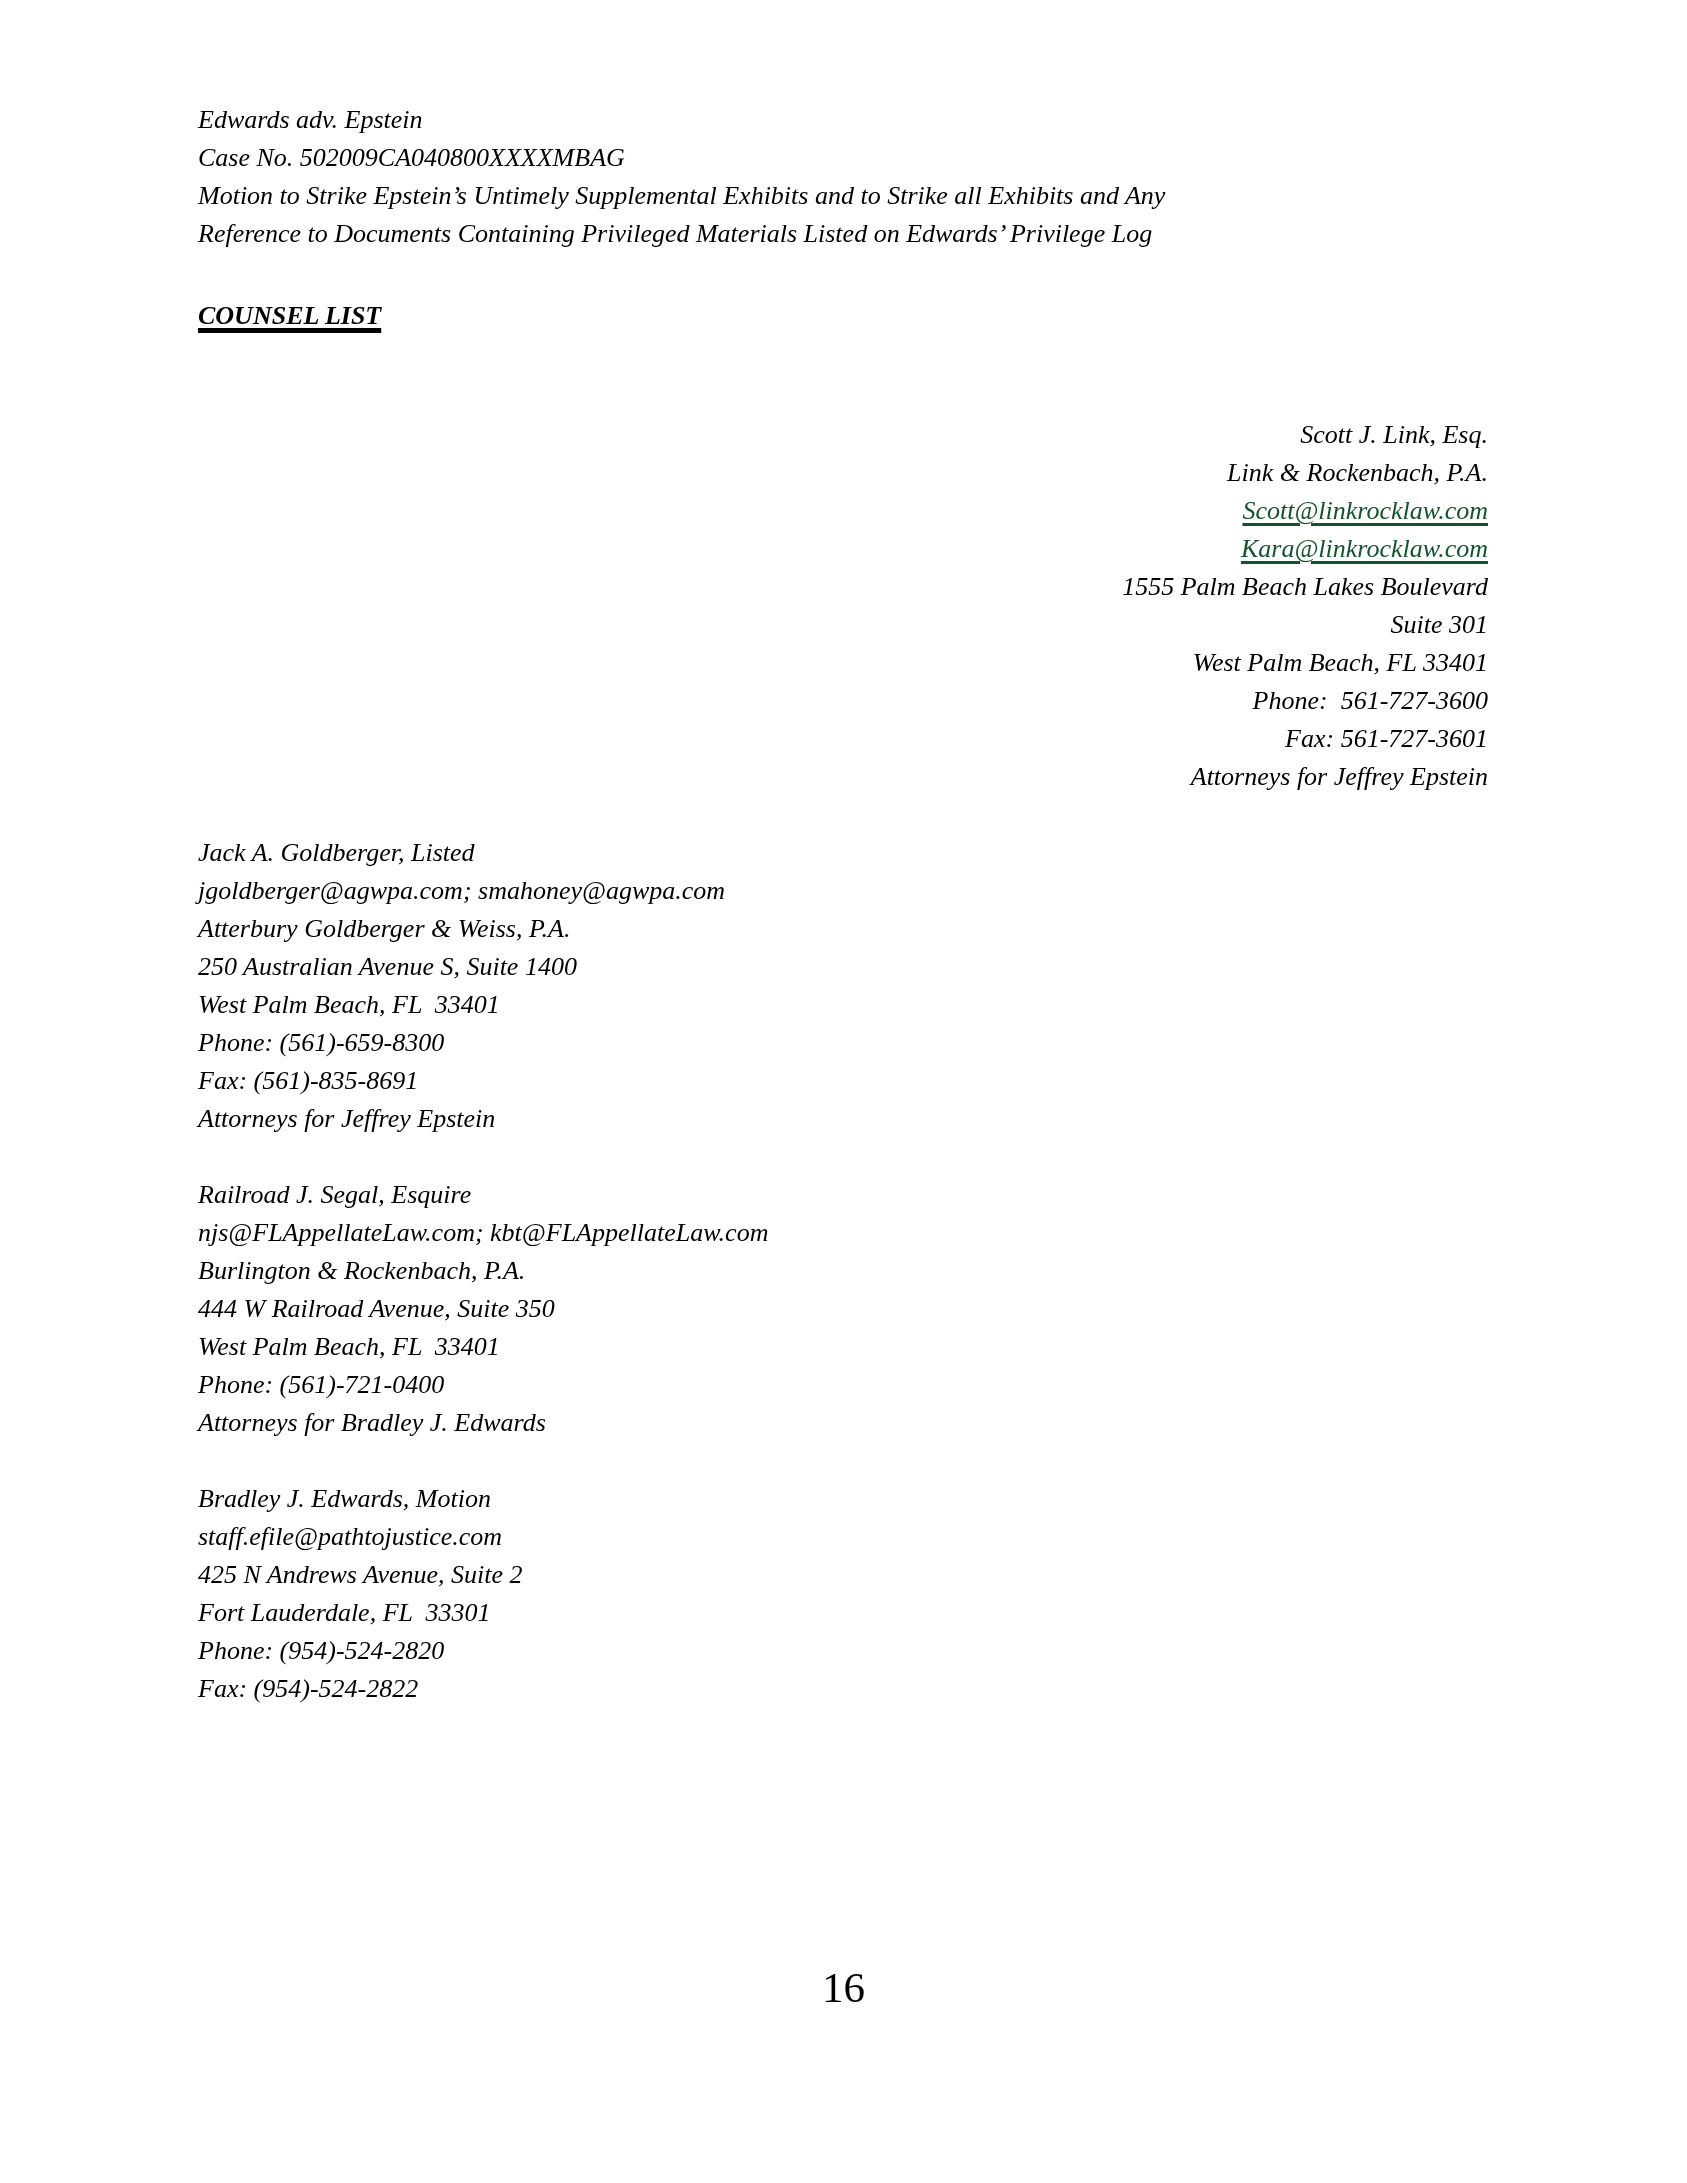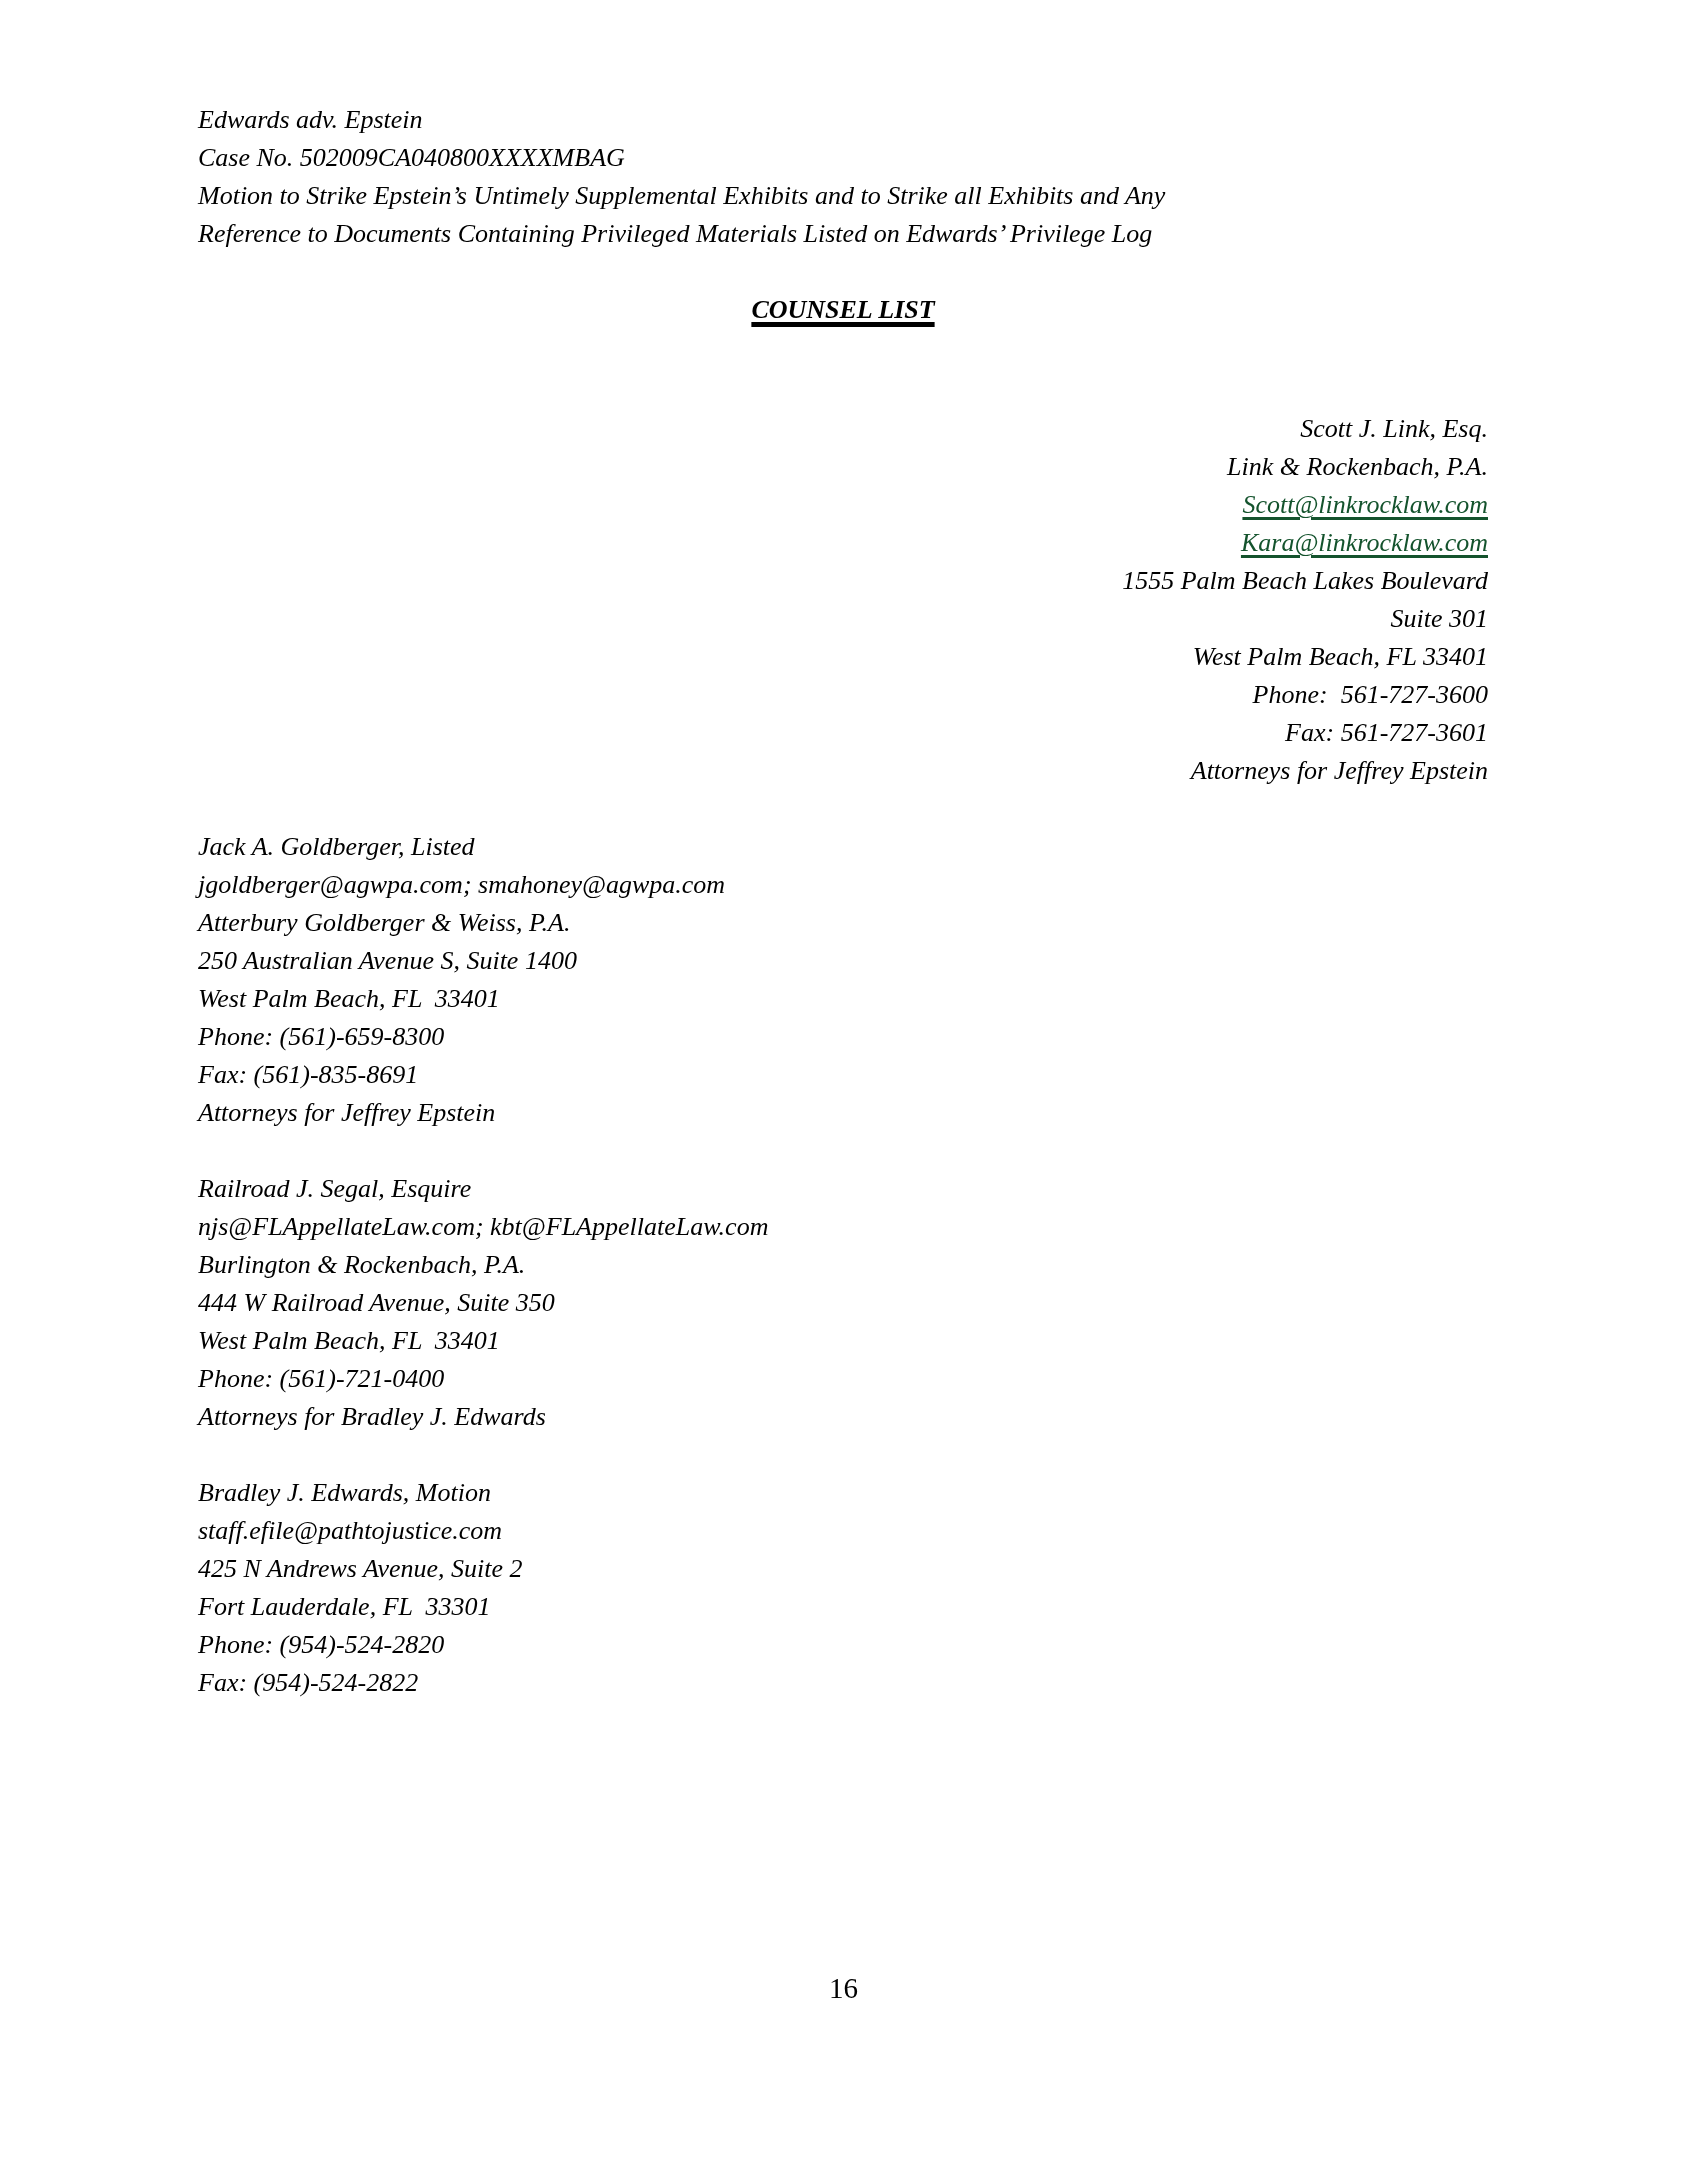--- a/index.html
+++ b/index.html
@@ -24,42 +24,43 @@
   }
   .line {
     font-size: 26px;
     line-height: 38px;
     min-height: 38px;
     white-space: pre;
     font-style: italic;
   }
   .blank { min-height: 38px; }
   .title-line {
-    text-align: center;
+    text-align: left;
+    margin-top: 6px;
   }
   .doc-title {
     font-weight: bold;
     text-decoration: underline;
     text-decoration-thickness: 4.6px;
     text-underline-offset: 4px;
   }
   .counsel-block.first { margin-top: 5.3px; text-align: right; }
   .u-link {
     text-decoration: underline;
     text-decoration-thickness: 3.3px;
     text-underline-offset: 4px;
     color: #14532d;
   }
   .page-number {
     position: absolute;
     top: 1969px;
     left: 0;
     width: 1687px;
     text-align: center;
-    font-size: 29px;
+    font-size: 43px;
     line-height: 38px;
   }
 </style>
 </head>
 <body>
 
 <div class="page">
   <div class="content">
 
     <div class="line">Edwards adv. Epstein</div>

